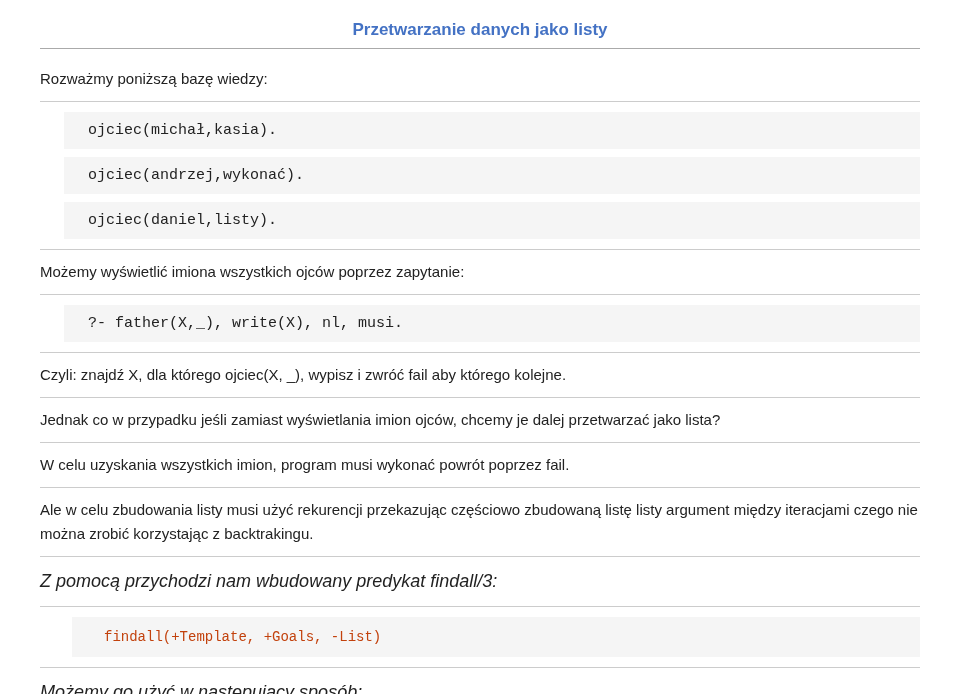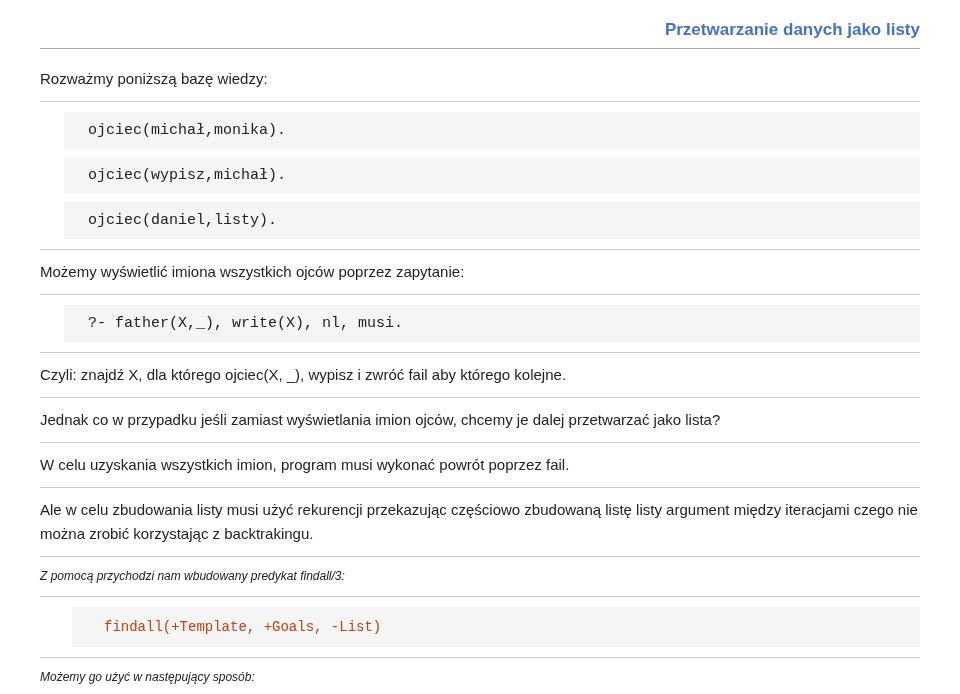--- a/index.html
+++ b/index.html
@@ -12,21 +12,21 @@
       background: #ffffff;
       font-family: 'Arial', 'Helvetica', sans-serif;
       font-size: 15px;
       color: #222222;
       width: 960px;
       min-height: 694px;
       padding: 20px 40px 30px 40px;
     }
 
     .page-title {
-      text-align: right;
+      text-align: center;
       margin-bottom: 8px;
     }
 
     .page-title a, .page-title span {
       color: #4472c4;
       font-size: 17px;
       font-weight: bold;
       text-decoration: none;
     }
 
@@ -44,21 +44,21 @@
 
     .normal-text {
       font-size: 15px;
       line-height: 1.6;
       color: #222;
       margin: 8px 0;
     }
 
     .italic-text {
       font-style: italic;
-      font-size: 12px;
+      font-size: 18px;
       line-height: 1.6;
       color: #222;
       margin: 8px 0;
     }
 
     .code-block {
       font-family: 'Courier New', Courier, monospace;
       font-size: 15px;
       color: #222;
       background: #f5f5f5;
@@ -88,22 +88,22 @@
   <span>Przetwarzanie danych jako listy</span>
 </div>
 <hr class="title-divider">
 
 <div class="section">
   <p class="normal-text">Rozważmy poniższą bazę wiedzy:</p>
   <hr class="section-divider">
 </div>
 
 <div class="section">
-  <code class="code-block">ojciec(michał,monika).</code>
-  <code class="code-block">ojciec(wypisz,michał).</code>
+  <code class="code-block">ojciec(michał,kasia).</code>
+  <code class="code-block">ojciec(andrzej,wykonać).</code>
   <code class="code-block">ojciec(daniel,listy).</code>
   <hr class="section-divider">
 </div>
 
 <div class="section">
   <p class="normal-text">Możemy wyświetlić imiona wszystkich ojców poprzez zapytanie:</p>
   <hr class="section-divider">
 </div>
 
 <div class="section">

